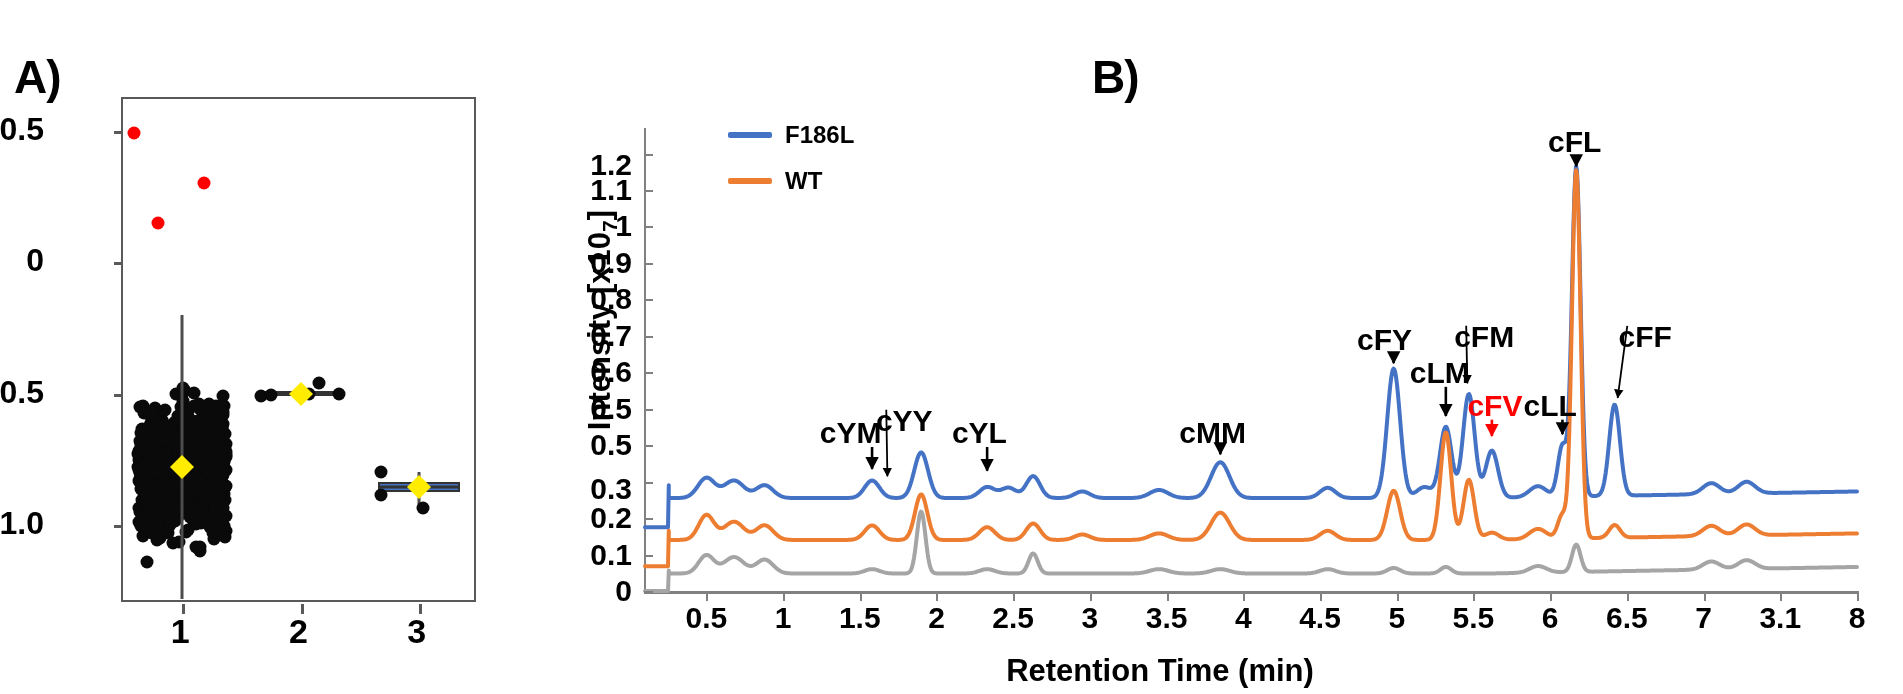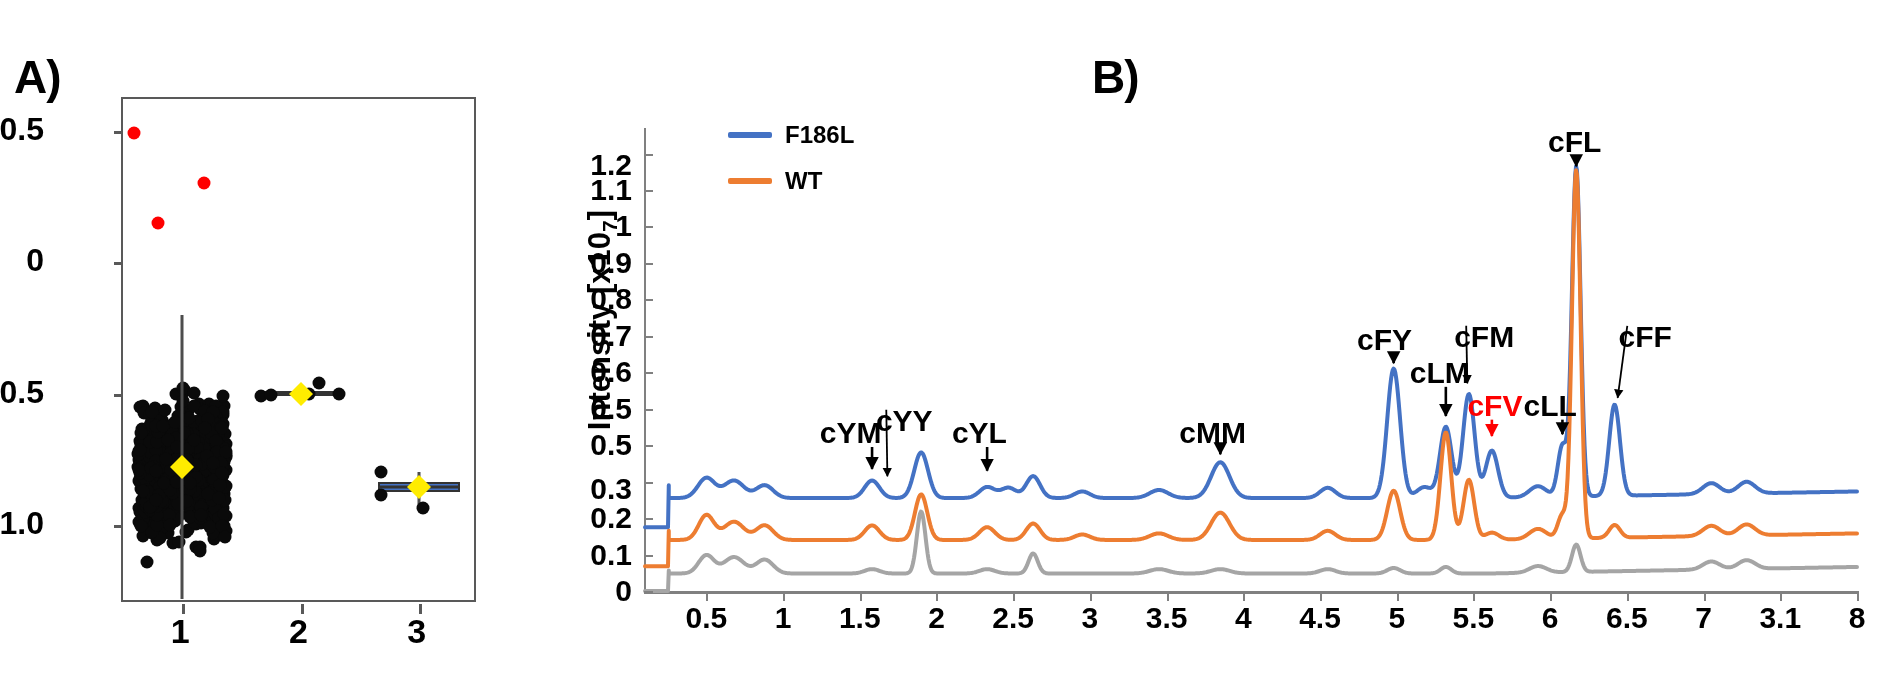--- a/index.html
+++ b/index.html
@@ -1227,20 +1227,21 @@
         <div class="b-peak-label" style="left: 672.646px; top: 416.413px;">cMM</div>
         <div class="b-peak-label" style="left: 844.473px; top: 323.449px;">cFY</div>
         <div class="b-peak-label" style="left: 899.704px; top: 356.26px;">cLM</div>
         <div class="b-peak-label" style="left: 944.195px; top: 319.803px;">cFM</div>
         <div class="b-peak-label highlight" style="left: 954.934px; top: 389.071px;">cFV</div>
         <div class="b-peak-label" style="left: 1010.16px; top: 389.071px;">cLL</div>
         <div class="b-peak-label" style="left: 1034.71px; top: 124.76px;">cFL</div>
         <div class="b-peak-label" style="left: 1105.28px; top: 319.803px;">cFF</div>
       </div>
 
+    <div id="b-xlabel">Retention Time (min)</div>
   <div class="b-ytick-label" style="top: 165px;">1.2</div>
       <div class="b-ytick-mark" style="top: 153.52px;"></div>
       <div class="b-ytick-label" style="top: 189.976px;">1.1</div>
       <div class="b-ytick-mark" style="top: 189.976px;"></div>
       <div class="b-ytick-label" style="top: 226.433px;">1</div>
       <div class="b-ytick-mark" style="top: 226.433px;"></div>
       <div class="b-ytick-label" style="top: 262.89px;">0.9</div>
       <div class="b-ytick-mark" style="top: 262.89px;"></div>
       <div class="b-ytick-label" style="top: 299.346px;">0.8</div>
       <div class="b-ytick-mark" style="top: 299.346px;"></div>

